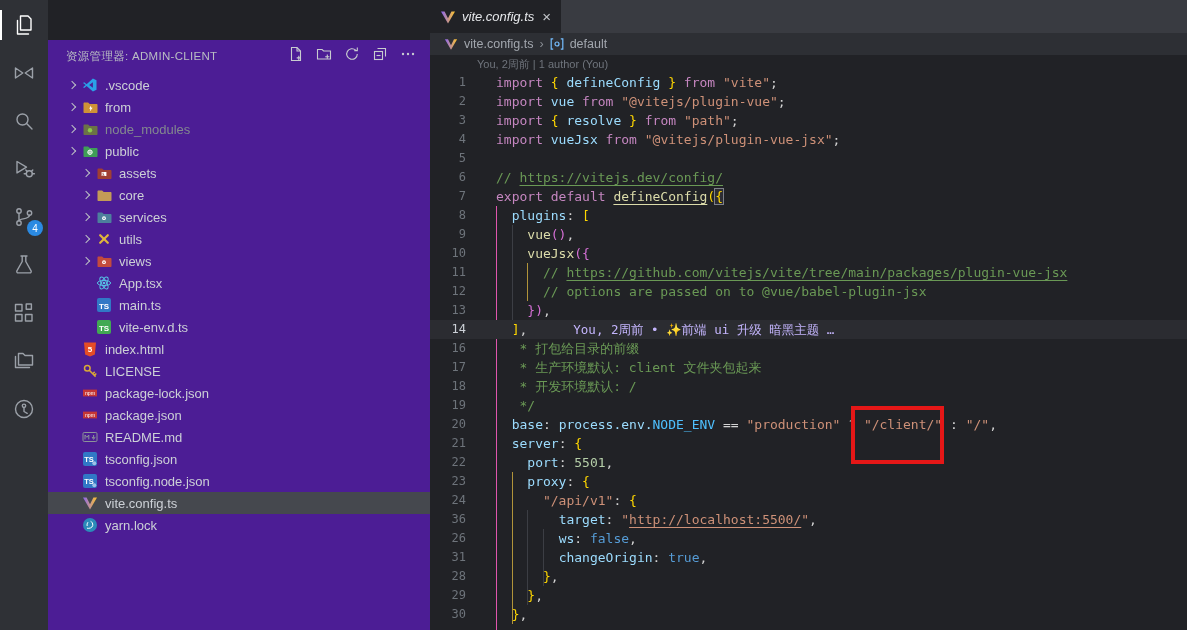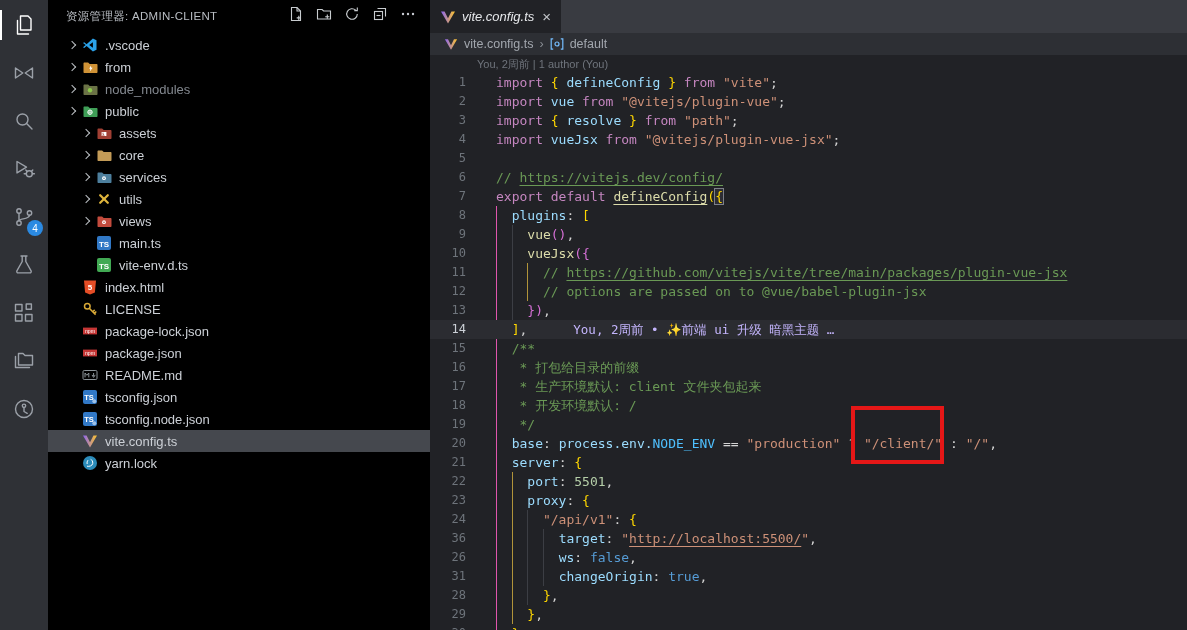--- a/index.html
+++ b/index.html
@@ -9,21 +9,21 @@
 
   
   .activitybar { width:48px; background:#2f3136; display:flex; flex-direction:column; align-items:center; padding-top:1px; flex:0 0 48px; }
   .ab-item { width:48px; height:48px; display:flex; align-items:center; justify-content:center; position:relative; cursor:pointer; }
   .ab-item svg { width:24px; height:24px; stroke:#9ba0a8; fill:none; stroke-width:1.4; stroke-linejoin:round; stroke-linecap:round; }
   .ab-item.active svg { stroke:#ffffff; }
   .ab-item.active::before { content:""; position:absolute; left:0; top:9px; bottom:9px; width:2px; background:#fff; }
   .ab-badge { position:absolute; right:5px; bottom:5px; min-width:16px; height:16px; border-radius:8px; background:#2b8ae2; color:#fff; font-size:10px; display:flex; align-items:center; justify-content:center; }
 
   
-  .sidebar { width:382px; flex:0 0 382px; background:#000000; position:relative; color:#c7cbd1; }
+  .sidebar { width:382px; flex:0 0 382px; background:#4c1d95; position:relative; color:#c7cbd1;margin-top:40px; }
   .sb-header { height:32px; display:flex; align-items:center; padding:0 14px 0 18px; }
   .sb-title { flex:1; font-size:11.5px; color:#b9bdc3; letter-spacing:.3px; white-space:nowrap; overflow:hidden; }
   .sb-tools { display:flex; gap:12px; align-items:center; }
   .sb-tools svg { width:16px; height:16px; stroke:#c8cccf; fill:none; stroke-width:1.1; cursor:pointer; }
   .tree { position:absolute; top:34px; left:0; right:0; }
   .row { height:22px; display:flex; align-items:center; font-size:13px; cursor:pointer; white-space:nowrap; }
   .row.sel { background:#45484e; }
   .chevbox { width:18px; flex:0 0 18px; display:flex; align-items:center; justify-content:center; }
   .chev { width:6px; height:6px; border-right:1.5px solid #bcc0c5; border-bottom:1.5px solid #bcc0c5; }
   .chev.right { transform:rotate(-45deg); margin-left:-2px; }
@@ -268,20 +268,34 @@
             <span class="chev right"></span>
           </span>
           <span class="ficon">
             <svg viewBox="0 0 16 16">
               <path d="M1.5 4.5c0-.6.4-1 1-1h3.6l1.6 1.6h6.8c.6 0 1 .4 1 1v6.9c0 .6-.4 1-1 1h-12c-.6 0-1-.4-1-1z" fill="#c34b3d"></path>
               <circle cx="8" cy="9.2" r="1.9" fill="#fff"></circle>
               <circle cx="8" cy="9.2" r=".8" fill="#c34b3d"></circle>
             </svg>
           </span>
           <span class="flabel">views</span>
+        </div>
+        <div class="row" style="padding-left: 30px;">
+          <span class="chevbox"></span>
+          <span class="ficon">
+            <svg viewBox="0 0 16 16">
+              <g stroke="#56c2e6" fill="none" stroke-width="1">
+                <ellipse cx="8" cy="8" rx="6.6" ry="2.6"></ellipse>
+                <ellipse cx="8" cy="8" rx="6.6" ry="2.6" transform="rotate(60 8 8)"></ellipse>
+                <ellipse cx="8" cy="8" rx="6.6" ry="2.6" transform="rotate(120 8 8)"></ellipse>
+              </g>
+              <circle cx="8" cy="8" r="1.3" fill="#56c2e6"></circle>
+            </svg>
+          </span>
+          <span class="flabel">App.tsx</span>
         </div>
         <div class="row" style="padding-left: 30px;">
           <span class="chevbox"></span>
           <span class="ficon">
             <svg viewBox="0 0 16 16">
               <rect x="1" y="1" width="14" height="14" rx="2" fill="#3178c6"></rect>
               <text x="8" y="11.6" font-size="8" font-weight="bold" text-anchor="middle" fill="#fff" font-family="Liberation Sans,sans-serif">TS</text>
             </svg>
           </span>
           <span class="flabel">main.ts</span>
@@ -446,21 +460,20 @@
           <div class="cl"><span class="ln">5</span><span></span></div>
           <div class="cl"><span class="ln">6</span><span><span class="cmt">// </span><span class="cmtU">https://vitejs.dev/config/</span></span></div>
           <div class="cl"><span class="ln">7</span><span><span class="kw">export default </span><span class="fnU">defineConfig</span><span class="brG">(</span><span class="brBox">{</span></span></div>
           <div class="cl"><span class="ln">8</span><span><span class="pun">  </span><span class="id">plugins</span><span class="pun">: </span><span class="brG">[</span></span></div>
           <div class="cl"><span class="ln">9</span><span><span class="pun">    </span><span class="fn">vue</span><span class="brO">()</span><span class="pun">,</span></span></div>
           <div class="cl"><span class="ln">10</span><span><span class="pun">    </span><span class="fn">vueJsx</span><span class="brO">({</span></span></div>
           <div class="cl"><span class="ln">11</span><span><span class="pun">      </span><span class="cmt">// </span><span class="cmtU">https://github.com/vitejs/vite/tree/main/packages/plugin-vue-jsx</span></span></div>
           <div class="cl"><span class="ln">12</span><span><span class="pun">      </span><span class="cmt">// options are passed on to @vue/babel-plugin-jsx</span></span></div>
           <div class="cl"><span class="ln">13</span><span><span class="pun">    </span><span class="brO">})</span><span class="pun">,</span></span></div>
           <div class="cl cur"><span class="ln">14</span><span><span class="pun">  </span><span class="brG">]</span><span class="pun">,</span></span><span class="blame">You, 2周前 • ✨前端 ui 升级 暗黑主题 …</span></div>
-          <div class="cl"><span class="ln">15</span><span><span class="pun">  </span><span class="cmt">/**</span></span></div>
           <div class="cl"><span class="ln">16</span><span><span class="pun">  </span><span class="cmt"> * 打包给目录的前缀</span></span></div>
           <div class="cl"><span class="ln">17</span><span><span class="pun">  </span><span class="cmt"> * 生产环境默认: client 文件夹包起来</span></span></div>
           <div class="cl"><span class="ln">18</span><span><span class="pun">  </span><span class="cmt"> * 开发环境默认: /</span></span></div>
           <div class="cl"><span class="ln">19</span><span><span class="pun">  </span><span class="cmt"> */</span></span></div>
           <div class="cl"><span class="ln">20</span><span><span class="pun">  </span><span class="id">base</span><span class="pun">: </span><span class="id">process.env.</span><span class="cst">NODE_ENV</span><span class="pun"> == </span><span class="str">"production"</span><span class="pun"> ? </span><span class="str">"/client/"</span><span class="pun"> : </span><span class="str">"/"</span><span class="pun">,</span></span></div>
           <div class="cl"><span class="ln">21</span><span><span class="pun">  </span><span class="id">server</span><span class="pun">: </span><span class="brG">{</span></span></div>
           <div class="cl"><span class="ln">22</span><span><span class="pun">    </span><span class="id">port</span><span class="pun">: </span><span class="num">5501</span><span class="pun">,</span></span></div>
           <div class="cl"><span class="ln">23</span><span><span class="pun">    </span><span class="id">proxy</span><span class="pun">: </span><span class="brG">{</span></span></div>
           <div class="cl"><span class="ln">24</span><span><span class="pun">      </span><span class="str">"/api/v1"</span><span class="pun">: </span><span class="brG">{</span></span></div>
           <div class="cl"><span class="ln">36</span><span><span class="pun">        </span><span class="id">target</span><span class="pun">: </span><span class="str">"</span><span class="strU">http://localhost:5500/</span><span class="str">"</span><span class="pun">,</span></span></div>

